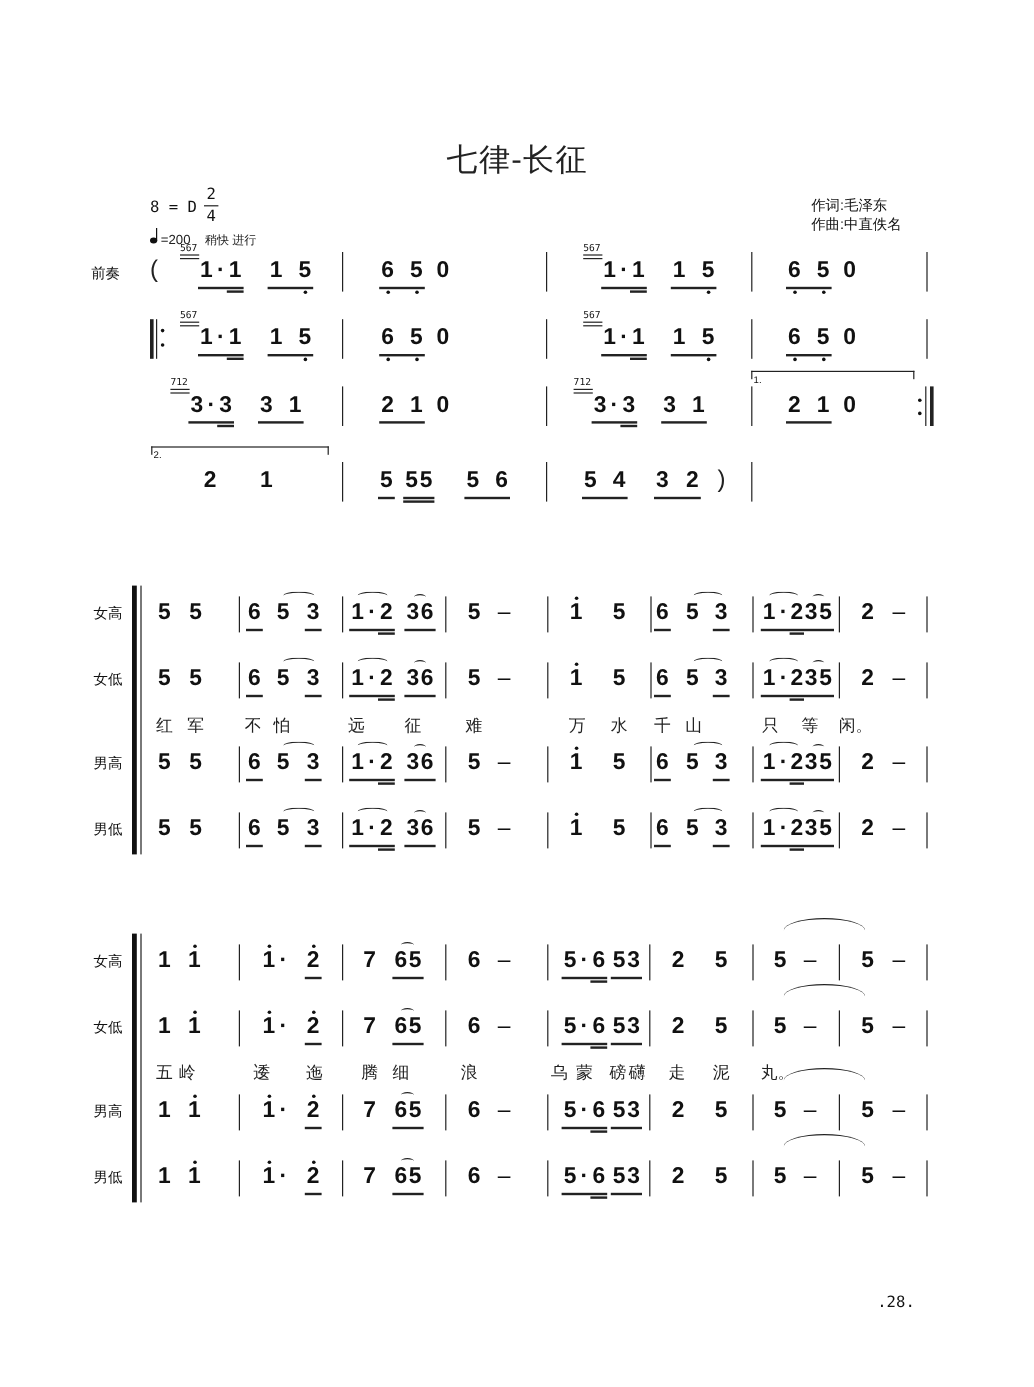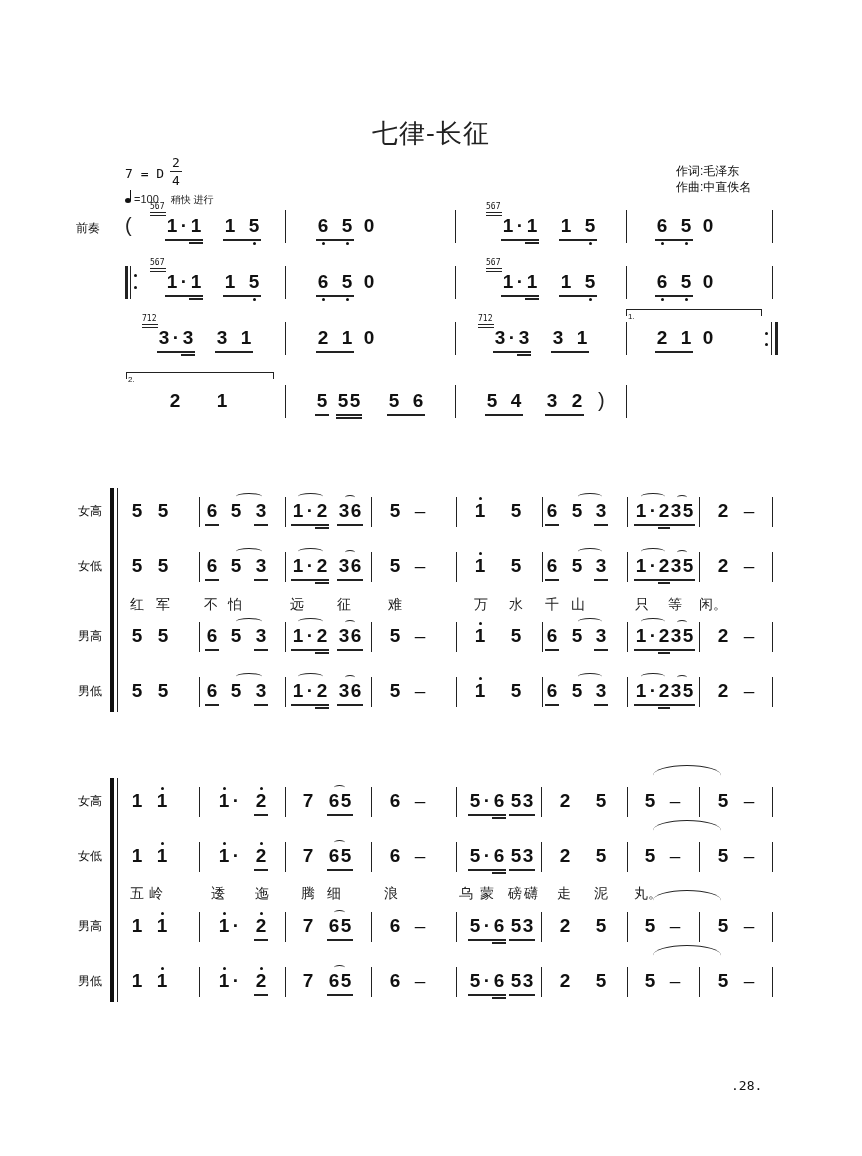--- a/index.html
+++ b/index.html
@@ -31,28 +31,28 @@
   .lyric { position: absolute; font-size: 14px; transform: translateX(-50%); color: #222; }
   .brace { position: absolute; width: 4px; background: #111; }
   .volta { position: absolute; border-top: 1px solid #222; border-left: 1px solid #222; border-right: 1px solid #222; height: 6px; }
   .voltalbl { position: absolute; font-size: 8px; }
   .paren { position: absolute; font-size: 20px; color: #222; }
 </style>
 </head>
 <body>
 
 <div class="abs title">七律-长征</div>
-<div class="abs key">7 = D</div>
+<div class="abs key">8 = D</div>
 <div class="abs timesig">
   <div>2</div>
   <div class="bar" style="position:static;width:auto;height:0;background:none"></div>
   <div>4</div>
 </div>
 <div class="abs tempo">
-  <span class="noteicon"></span><span>=100</span><span class="desc">稍快 进行</span>
+  <span class="noteicon"></span><span>=200</span><span class="desc">稍快 进行</span>
 </div>
 <div class="abs credits">
   <div>作词:毛泽东</div>
   <div>作曲:中直佚名</div>
 </div>
 
 <div class="abs rowlabel" style="left:60px;top:220px;">前奏</div>
 <div id="prelude">
     <div class="paren" style="left: 125px; top: 214px;">(</div>
     <div class="grace" style="left: 150px; top: 203px;">567</div>

